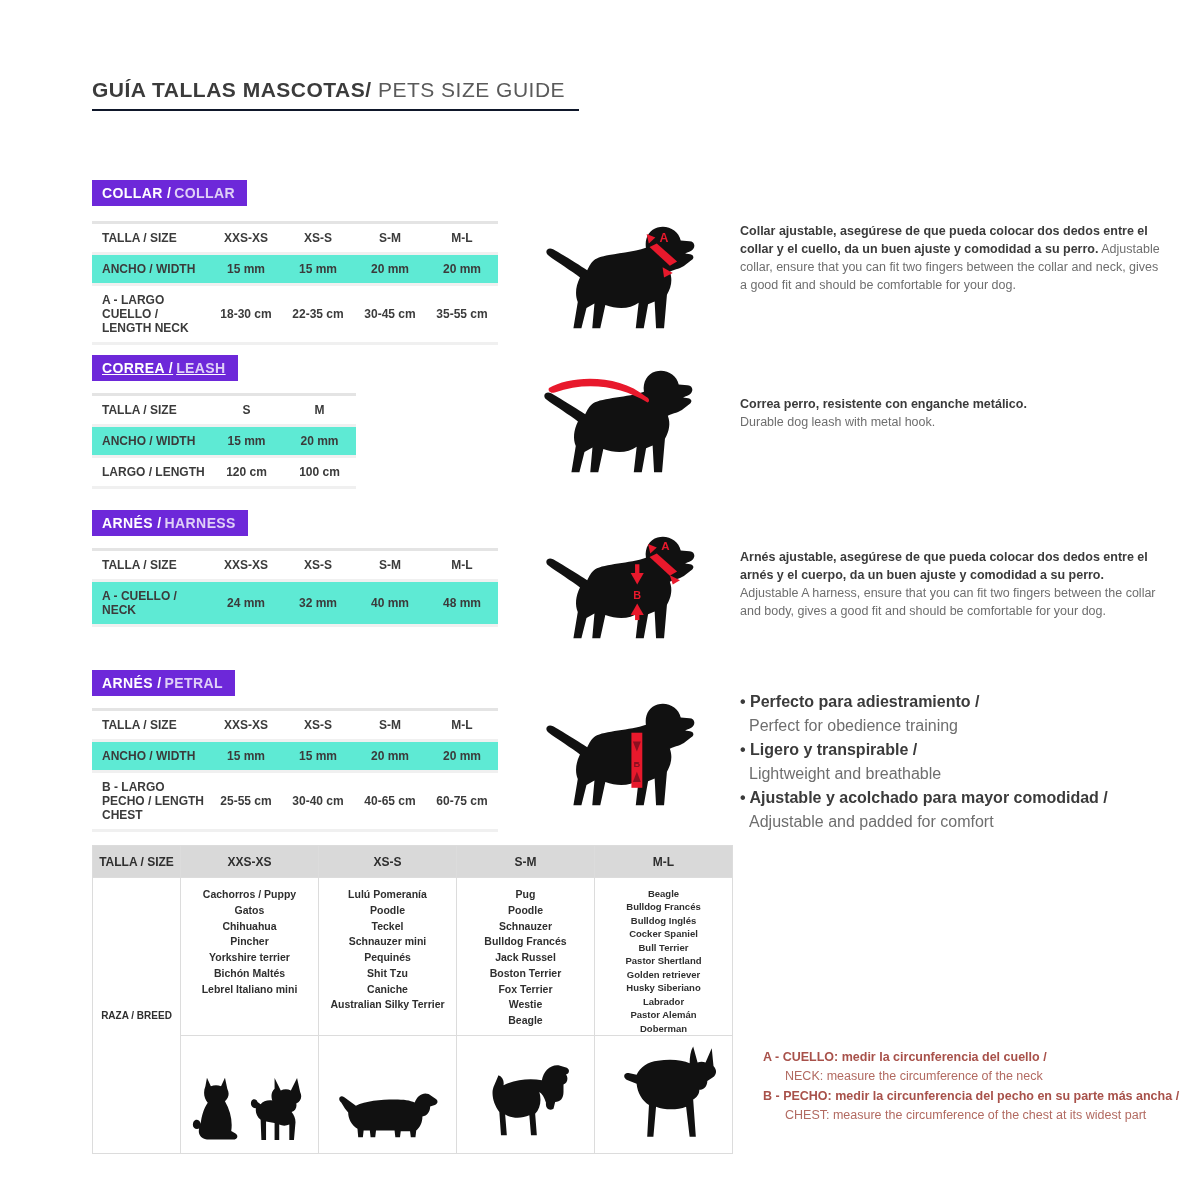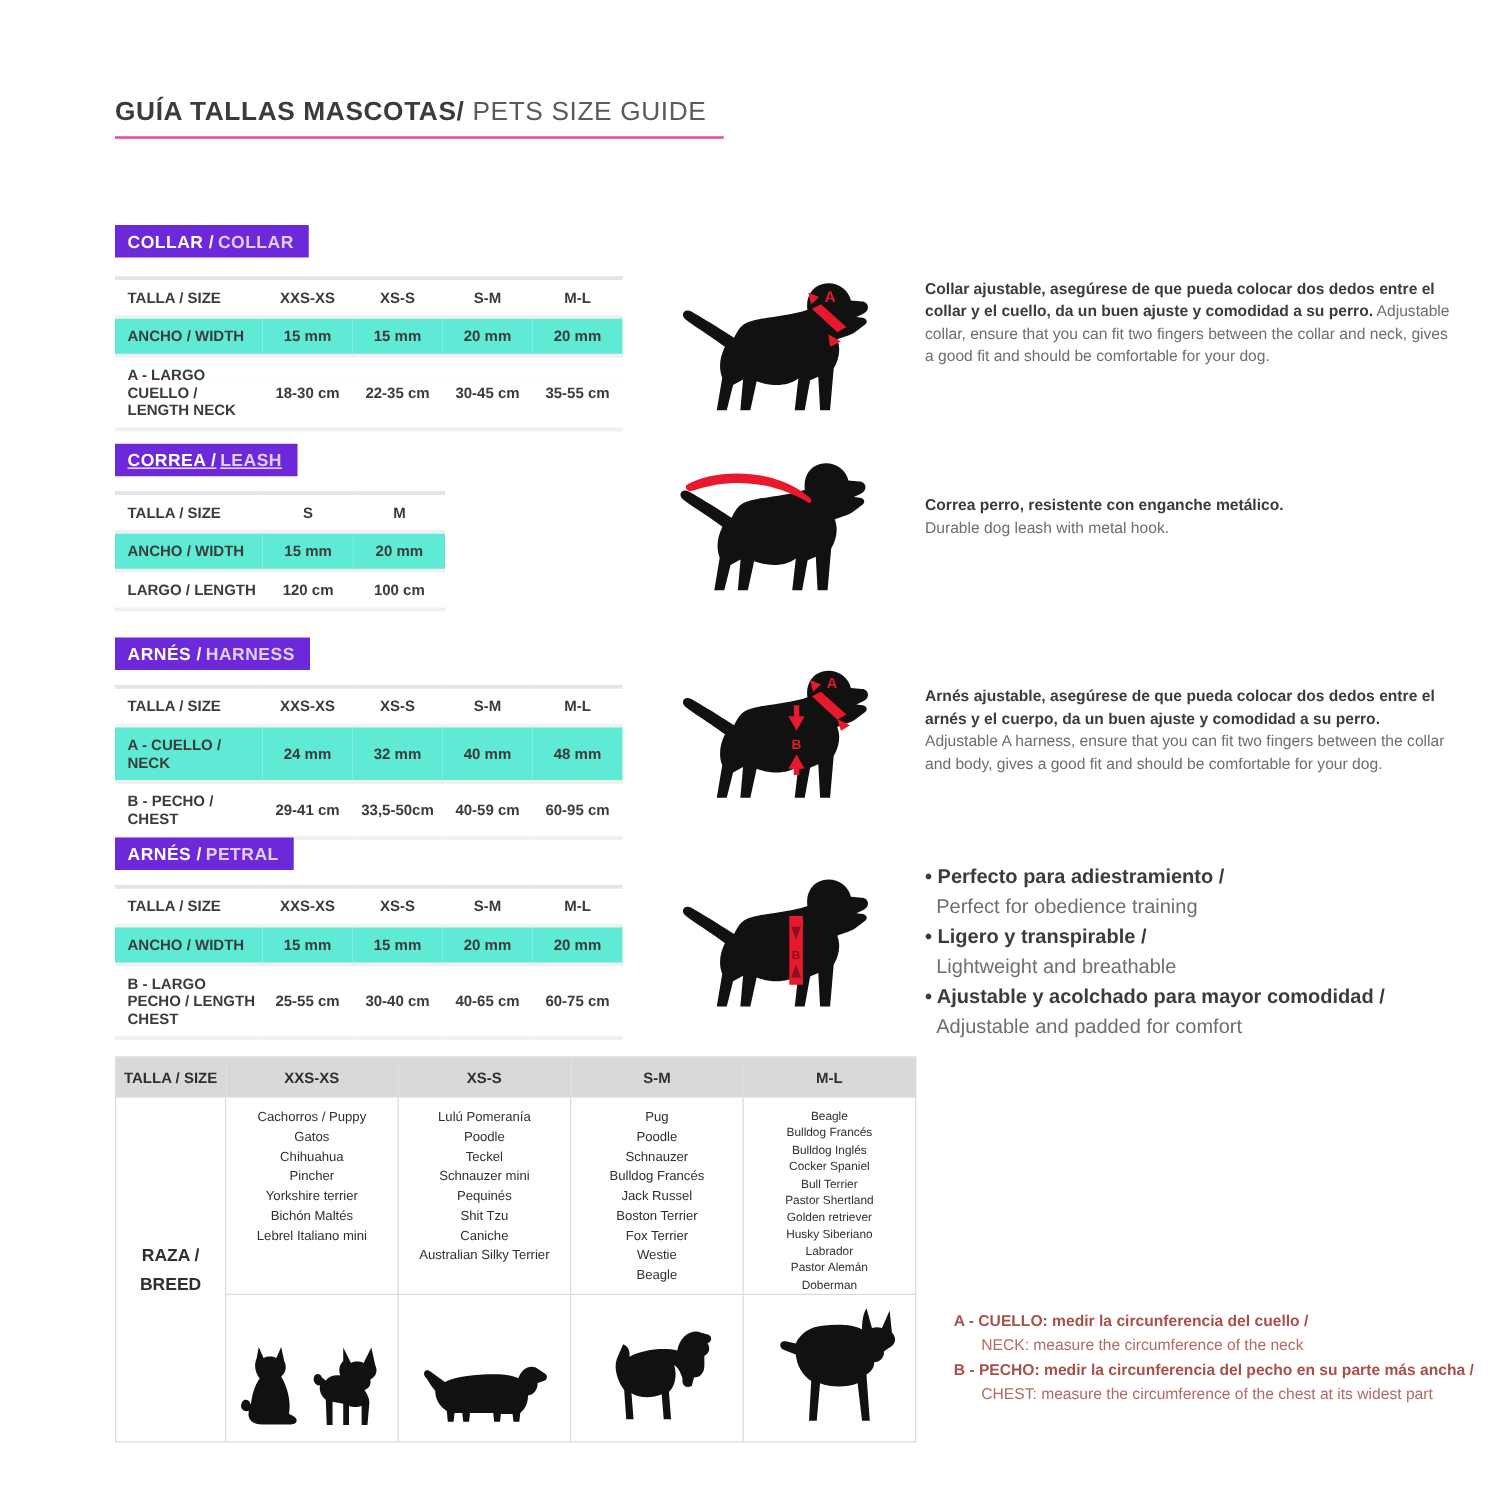--- a/index.html
+++ b/index.html
@@ -2,21 +2,21 @@
 <html><head>
 <meta charset="utf-8">
 <style>
   * { margin:0; padding:0; box-sizing:border-box; }
   html,body { background:#ffffff; }
   body { font-family:"Liberation Sans", sans-serif; color:#3b3b3b; }
   .page { position:relative; width:1200px; height:1200px; background:#fff; overflow:hidden; }
 
   
   .title { position:absolute; left:92px; top:78px; font-size:21px; letter-spacing:.5px;
-           border-bottom:2px solid #ec4899; padding-bottom:7px; padding-right:14px; white-space:nowrap; }
+           border-bottom:2px solid #0f172a; padding-bottom:7px; padding-right:14px; white-space:nowrap; }
   .title .t-es { font-weight:bold; color:#3b3b3b; }
   .title .t-en { font-weight:500; color:#5a5a5a; }
   .subtitle { position:absolute; left:96px; top:141px; font-size:15px; letter-spacing:.3px; white-space:nowrap; }
   .subtitle .s-es { font-weight:bold; color:#b3945a; }
   .subtitle .s-en { font-weight:600; color:#c9b183; }
 
   
   .badge { position:absolute; background:#6d28d9; color:#fff; font-weight:bold; font-size:14px;
            padding:5px 12px 5px 10px; letter-spacing:.4px; white-space:nowrap; }
   .badge .b-en { color:rgba(255,255,255,.78); font-weight:600; margin-left:3px; }
@@ -44,22 +44,22 @@
   .dog-box { position:absolute; width:168px; height:116px; }
   .dog-box svg { width:100%; height:100%; }
 
   
   table.breed-table { position:absolute; left:92px; top:845px; border-collapse:collapse; table-layout:fixed;
                       font-size:12px; color:#2f2f2f; }
   table.breed-table td { border:1px solid #dcdcdc; background:#fff; text-align:center; }
   table.breed-table tr.bt-head td { background:#d9d9d9; font-weight:bold; height:32px; }
   table.breed-table td.c0 { width:88px; }
   table.breed-table td.cN { width:138px; }
-  td.bt-raza { font-weight:bold; font-size:14px; line-height:1.6; vertical-align:middle; }
-  td.bt-list { vertical-align:top; padding-top:9px; height:128px; font-weight:normal; font-size:10.5px; line-height:1.5; }
+  td.bt-raza { font-weight:bold; font-size:10px; line-height:1.6; vertical-align:middle; }
+  td.bt-list { vertical-align:top; padding-top:9px; height:128px; font-weight:bold; font-size:10.5px; line-height:1.5; }
   td.bt-list-sm { font-size:9.5px; line-height:1.42; }
   tr.bt-sil td { vertical-align:bottom; height:118px; padding-bottom:8px; }
   .sil-pair { display:flex; justify-content:center; align-items:flex-end; gap:10px; }
 
   
   .notes { position:absolute; left:763px; top:1048px; width:436px; font-size:12.5px; line-height:1.55; color:#a8514a; }
   .note-es { font-weight:bold; }
   .note-en { font-weight:normal; color:#b26a61; padding-left:22px; }
 </style>
 </head>
@@ -164,27 +164,20 @@
         <td>XS-S</td>
         <td>S-M</td>
         <td>M-L</td>
       </tr>
       <tr class="r-gray">
         <td class="lbl">A - CUELLO / NECK</td>
         <td>24 mm</td>
         <td>32 mm</td>
         <td>40 mm</td>
         <td>48 mm</td>
-      </tr>
-      <tr>
-        <td class="lbl">B - PECHO / CHEST</td>
-        <td>29-41 cm</td>
-        <td>33,5-50cm</td>
-        <td>40-59 cm</td>
-        <td>60-95 cm</td>
       </tr>
     </tbody>
   </table>
 
   <div class="dog-box" style="left:538px; top:528px;">
     <svg viewBox="0 0 220 160">
       <use href="#dog-shape" fill="#111"></use>
       <g fill="#e8192c">
         <path d="M148,40 L158,35 L186,60 L176,66 Z"></path>
         <path d="M146,22 L158,27 L149,35 Z"></path>

